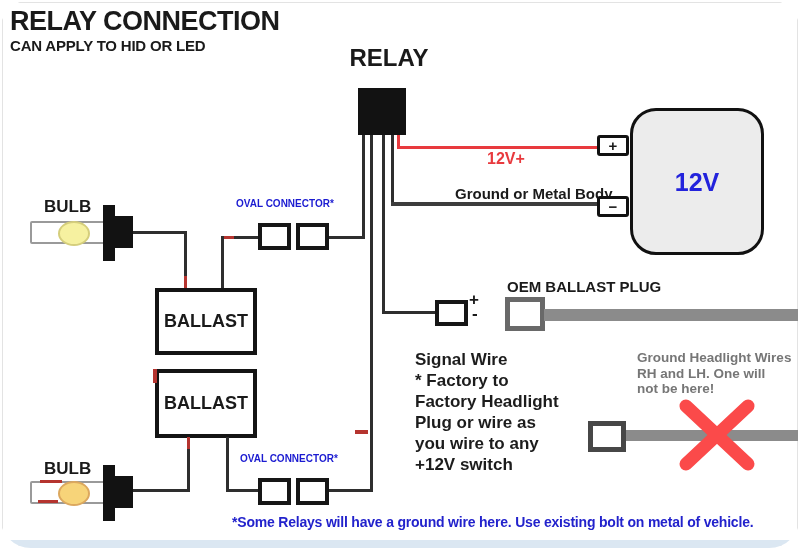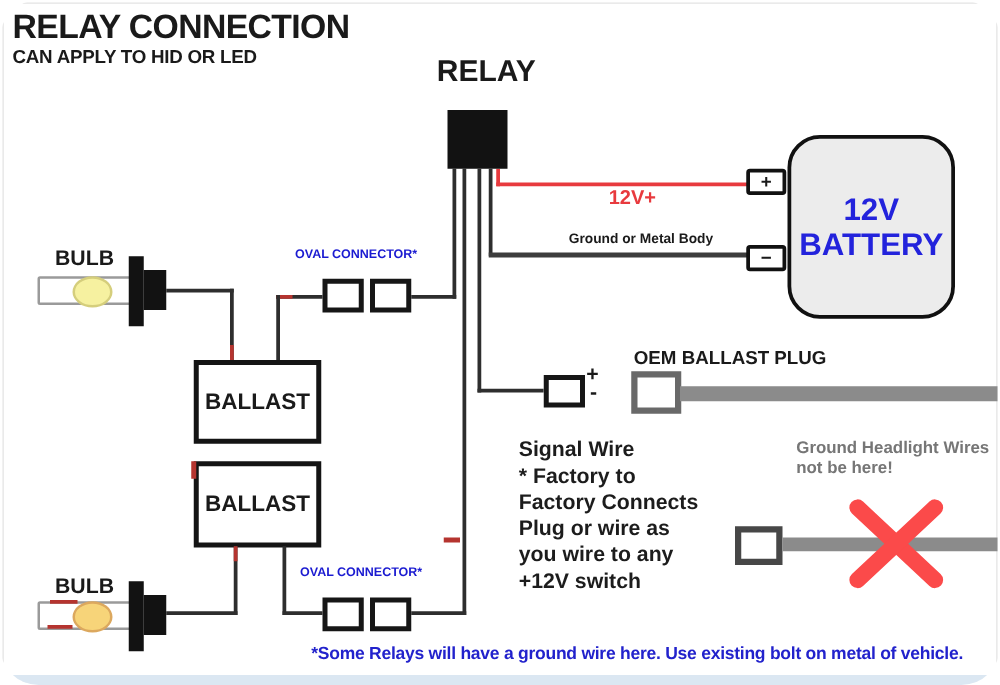--- a/index.html
+++ b/index.html
@@ -56,25 +56,24 @@
   <div class="wire" style="left:382px;top:311px;width:53px;height:3px;"></div>
   <div class="wire" style="left:391px;top:135px;width:3px;height:70px;"></div>
   <div class="wire-dark" style="left:391px;top:202px;width:208px;height:4px;"></div>
   <div class="wire-red" style="left:397px;top:135px;width:3px;height:14px;"></div>
   <div class="wire-red" style="left:397px;top:146px;width:202px;height:3px;"></div>
   <div class="red-tick" style="left:355px;top:430px;width:13px;height:4px;"></div>
 
   <div class="relay-box" style="left:358px;top:88px;width:48px;height:47px;"></div>
 
   <div class="abs lbl" style="left:487px;top:123px;font-size:16px;color:var(--power-red,#e83a3e);margin-top:27px;">12V+</div>
-  <div class="abs lbl" style="left:455px;top:185px;font-size:11px;">Ground or Metal Body</div>
+  <div class="abs lbl" style="left:455px;top:185px;font-size:15px;">Ground or Metal Body</div>
 
   <div class="battery" style="left:630px;top:108px;width:128px;height:141px;">
     <span>12V</span>
-    <span>BATTERY</span>
   </div>
   <div class="terminal" style="left:597px;top:135px;">
       <span>+</span>
     </div>
   <div class="terminal" style="left:597px;top:196px;">
       <span>−</span>
     </div>
 
   <div class="abs lbl" style="left:44px;top:197px;font-size:17px;">BULB</div>
   <div class="tube" style="left:30px;top:221px;"></div>
@@ -122,33 +121,34 @@
   <div class="abs lbl" style="left:469px;top:290px;font-size:17px;">+</div>
   <div class="abs lbl" style="left:472px;top:304px;font-size:17px;">-</div>
 
   <div class="abs lbl" style="left:507px;top:278px;font-size:15px;">OEM BALLAST PLUG</div>
   <div class="plug-gray" style="left:505px;top:297px;width:30px;height:24px;"></div>
   <div class="wire-gray" style="left:544px;top:309px;width:254px;height:12px;"></div>
 
   <div class="abs note-block" style="left:415px;top:349px;width:200px;">
     <span>Signal Wire</span>
     <span>* Factory to</span>
-    <span>Factory Connects</span>
+    <span>Factory Headlight</span>
     <span>Plug or wire as</span>
     <span>you wire to any</span>
     <span>+12V switch</span>
   </div>
 
   <div class="abs gray-note" style="left:637px;top:350px;width:160px;">
     <span>Ground Headlight Wires</span>
+    <span>RH and LH. One will</span>
     <span>not be here!</span>
   </div>
 
   <div class="plug-dark" style="left:588px;top:421px;width:28px;height:21px;"></div>
   <div class="wire-gray" style="left:626px;top:430px;width:172px;height:11px;"></div>
   <svg class="abs" style="left:672px;top:396px;" width="90" height="78" viewBox="0 0 90 78">
     <line x1="14" y1="10" x2="76" y2="68" stroke="var(--cross-red,#fb4a4a)" stroke-width="13" stroke-linecap="round"></line>
     <line x1="76" y1="10" x2="14" y2="68" stroke="var(--cross-red,#fb4a4a)" stroke-width="13" stroke-linecap="round"></line>
   </svg>
 
-  <div class="abs footer-note" style="left:232px;top:514px;margin-left:17px;">*Some Relays will have a ground wire here. Use existing bolt on metal of vehicle.</div>
+  <div class="abs footer-note" style="left:232px;top:514px;">*Some Relays will have a ground wire here. Use existing bolt on metal of vehicle.</div>
   <div class="strip"></div>
 </div>
 
 </body></html>

